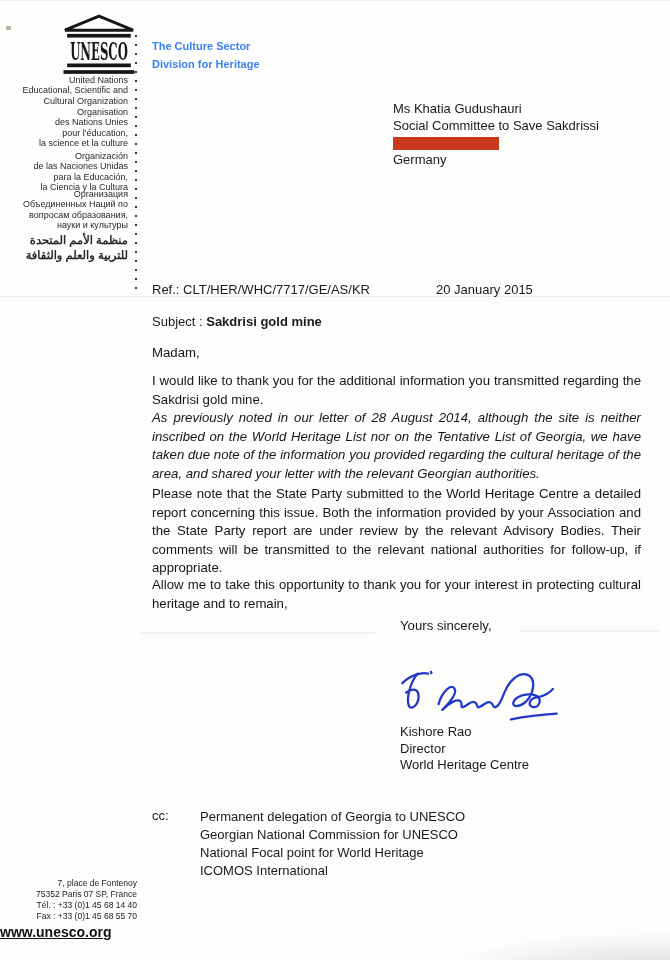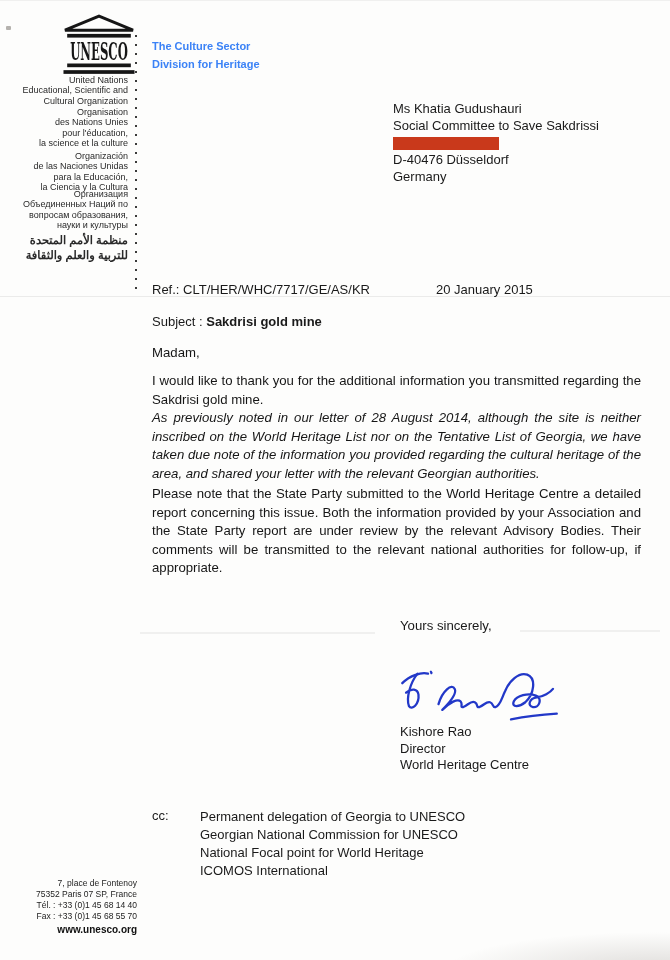--- a/index.html
+++ b/index.html
@@ -41,21 +41,21 @@
   .p4{top:576px;}
   .sincerely{position:absolute;left:400px;top:618px;font-size:13.2px;}
   
   .signature{position:absolute;left:396px;top:666px;width:168px;height:62px;}
   .signer{position:absolute;left:400px;top:724px;font-size:13px;line-height:16.5px;}
   
   .cc-label{position:absolute;left:152px;top:808px;font-size:13px;}
   .cc-list{position:absolute;left:200px;top:808px;font-size:13px;line-height:18px;}
   
   .footer{position:absolute;left:0;top:878px;width:137px;text-align:right;font-size:8.5px;line-height:11px;color:#222;}
-  .website{position:absolute;left:0;top:924px;width:137px;text-align:right;font-size:10px;font-weight:700;color:#111;}
+  .website{position:absolute;left:0;top:924px;width:137px;text-align:left;font-size:14px;font-weight:700;color:#111;text-decoration:underline;}
   
   .artifact-line1{position:absolute;left:0;top:296px;width:670px;height:1px;background:rgba(0,0,0,0.07);}
   .artifact-line2a{position:absolute;left:140px;top:632px;width:235px;height:2px;background:rgba(0,0,0,0.05);}
   .artifact-line2b{position:absolute;left:520px;top:630px;width:140px;height:2px;background:rgba(0,0,0,0.05);}
   .speck{position:absolute;left:6px;top:26px;width:5px;height:4px;background:#b5b2ae;border-radius:1px;}
   .corner-shadow{
     position:absolute;right:0;bottom:0;width:320px;height:70px;
     background:radial-gradient(ellipse 300px 55px at 95% 115%,rgba(80,70,60,0.18),rgba(0,0,0,0) 70%);
   }
   .edge-top{position:absolute;left:0;top:0;width:670px;height:1px;background:rgba(0,0,0,0.05);}
@@ -110,39 +110,39 @@
 
   <div class="sector">
     <div>The Culture Sector</div>
     <div>Division for Heritage</div>
   </div>
 
   <div class="recipient">
     <div>Ms Khatia Gudushauri</div>
     <div>Social Committee to Save Sakdrissi</div>
     <div class="redaction"></div>
-    <div>D-40476 Düsseldorf</div>
     <div>Germany</div>
   </div>
 
   <div class="refrow">
     <span>Ref.:</span>
     <span>CLT/HER/WHC/7717/GE/AS/KR</span>
     <span class="refdate">20 January 2015</span>
   </div>
 
   <div class="subjectrow">
     <span>Subject :</span>
     <b>Sakdrisi gold mine</b>
   </div>
 
   <div class="body-block salutation">Madam,</div>
   <div class="body-block p1">I would like to thank you for the additional information you transmitted regarding the Sakdrisi gold mine.</div>
   <div class="body-block p2">As previously noted in our letter of 28 August 2014, although the site is neither inscribed on the World Heritage List nor on the Tentative List of Georgia, we have taken due note of the information you provided regarding the cultural heritage of the area, and shared your letter with the relevant Georgian authorities.</div>
   <div class="body-block p3">Please note that the State Party submitted to the World Heritage Centre a detailed report concerning this issue. Both the information provided by your Association and the State Party report are under review by the relevant Advisory Bodies. Their comments will be transmitted to the relevant national authorities for follow-up, if appropriate.</div>
+  <div class="body-block p4">Allow me to take this opportunity to thank you for your interest in protecting cultural heritage and to remain,</div>
 
   <div class="sincerely">Yours sincerely,</div>
 
   <div class="artifact-line1"></div>
   <div class="artifact-line2a"></div>
   <div class="artifact-line2b"></div>
 
   <div class="signature">
     <svg width="168" height="62" viewBox="0 0 175 65">
       <g fill="none" stroke="#2238c8" stroke-width="2.4" stroke-linecap="round" stroke-linejoin="round">

